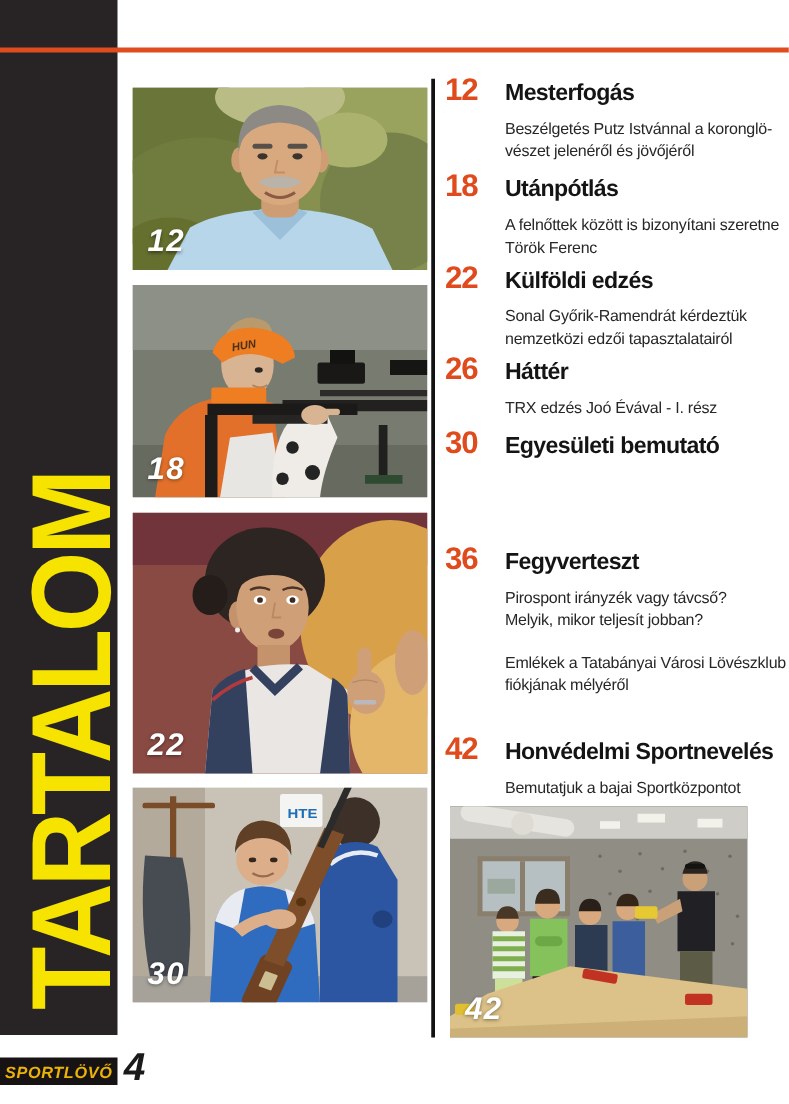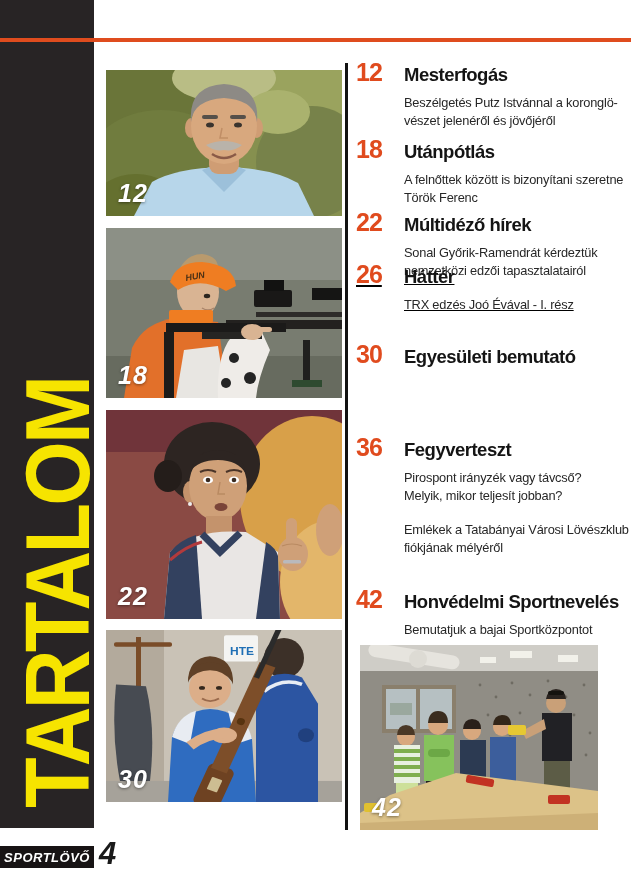--- a/index.html
+++ b/index.html
@@ -54,26 +54,26 @@
   }
   .toc-title {
     color:#141414; font-size:18.5px; font-weight:800; line-height:1;
     letter-spacing:-0.5px;
   }
   .toc-desc {
     margin:9px 0 0 48px; width:226px;
     font-size:12.8px; line-height:1.42; letter-spacing:-0.2px;
     color:#272727; white-space:pre-line;
   }
-  .e0 { top:60px; } .e1 { top:137px; } .e2 { top:210px; } .e3 { top:262px;text-decoration:underline; }
+  .e0 { top:60px; } .e1 { top:137px; } .e2 { top:210px; } .e3 { top:283px; }
   .e4 { top:342px; } .e5 { top:435px; } .e6 { top:512px; } .e7 { top:587px; }
   
   .logo-badge {
     position:absolute; left:0; top:846px; width:94px; height:22px;
-    background:#171314; color:#ffffff;
+    background:#171314; color:#eab308;
     display:flex; align-items:center; justify-content:center;
     font-weight:800; font-style:italic; font-size:13px; letter-spacing:0.5px;
   }
   .page-num {
     position:absolute; left:99px; top:836px;
     font-size:31px; font-weight:800; font-style:italic; color:#1a1a1a;
   }
 </style>
 </head>
 <body>
@@ -230,21 +230,21 @@
   <div class="toc-head">
     <span class="toc-num">18</span>
     <span class="toc-title">Utánpótlás</span>
   </div>
   <p class="toc-desc">A felnőttek között is bizonyítani szeretne
 Török Ferenc</p>
 </div>
 <div class="toc-entry e2">
   <div class="toc-head">
     <span class="toc-num">22</span>
-    <span class="toc-title">Múltidéző hírek</span>
+    <span class="toc-title">Külföldi edzés</span>
   </div>
   <p class="toc-desc">Sonal Győrik-Ramendrát kérdeztük
 nemzetközi edzői tapasztalatairól</p>
 </div>
 <div class="toc-entry e3">
   <div class="toc-head">
     <span class="toc-num">26</span>
     <span class="toc-title">Háttér</span>
   </div>
   <p class="toc-desc">TRX edzés Joó Évával - I. rész</p>

